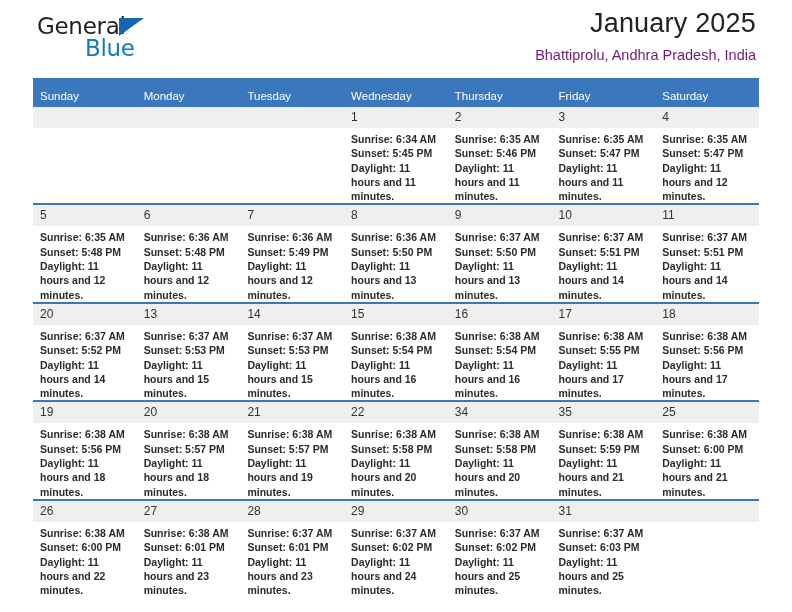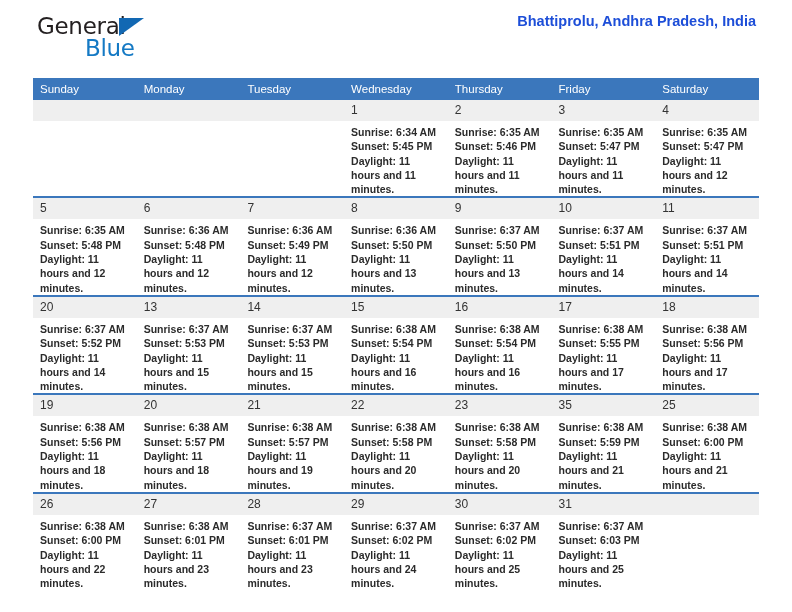--- a/index.html
+++ b/index.html
@@ -76,40 +76,40 @@
   }
   .cal-title {
     font-size: 27px;
     font-weight: 400;
     color: #222222;
     line-height: 34px;
     letter-spacing: 0.2px;
   }
   .cal-subtitle {
     font-size: 14.5px;
-    font-weight: 700;
-    color: #1d4ed8;
+    font-weight: 400;
+    color: #701a75;
     line-height: 22px;
     margin-top: 4px;
     margin-left: 44px;
   }
 
   
   .calendar {
     width: 726px;
     border-collapse: collapse;
     table-layout: fixed;
   }
   .calendar th {
     background: #3b77bc;
     color: #ffffff;
     font-size: 11.5px;
     font-weight: 400;
     text-align: left;
-    padding: 5px 0 5px 7px;
+    padding: 12px 0 5px 7px;
     height: 20px;
     box-sizing: border-box;
   }
   .calendar td {
     vertical-align: top;
     padding: 0;
     border-top: 2px solid #3b77bc;
     height: 90px;
     box-sizing: border-box;
   }
@@ -150,20 +150,21 @@
 
   <div class="header">
 
     <div class="logo">
       <span class="logo-general">General</span>
       <span class="logo-tri"></span>
       <span class="logo-blue">Blue</span>
     </div>
 
     <div class="title-block">
+      <div class="cal-title">January 2025</div>
       <div class="cal-subtitle">Bhattiprolu, Andhra Pradesh, India</div>
     </div>
 
   </div>
 
   <table class="calendar">
     <thead>
       <tr>
         <th>Sunday</th>
         <th>Monday</th>
@@ -364,21 +365,21 @@
           </td>
           <td>
             <div class="daynum">22</div>
             <div class="cellbody">
               <div>Sunrise: 6:38 AM</div>
               <div>Sunset: 5:58 PM</div>
               <div class="wrap">Daylight: 11 hours and 20 minutes.</div>
             </div>
           </td>
           <td>
-            <div class="daynum">23</div>
+            <div class="daynum">34</div>
             <div class="cellbody">
               <div>Sunrise: 6:38 AM</div>
               <div>Sunset: 5:58 PM</div>
               <div class="wrap">Daylight: 11 hours and 20 minutes.</div>
             </div>
           </td>
           <td>
             <div class="daynum">35</div>
             <div class="cellbody">
               <div>Sunrise: 6:38 AM</div>

